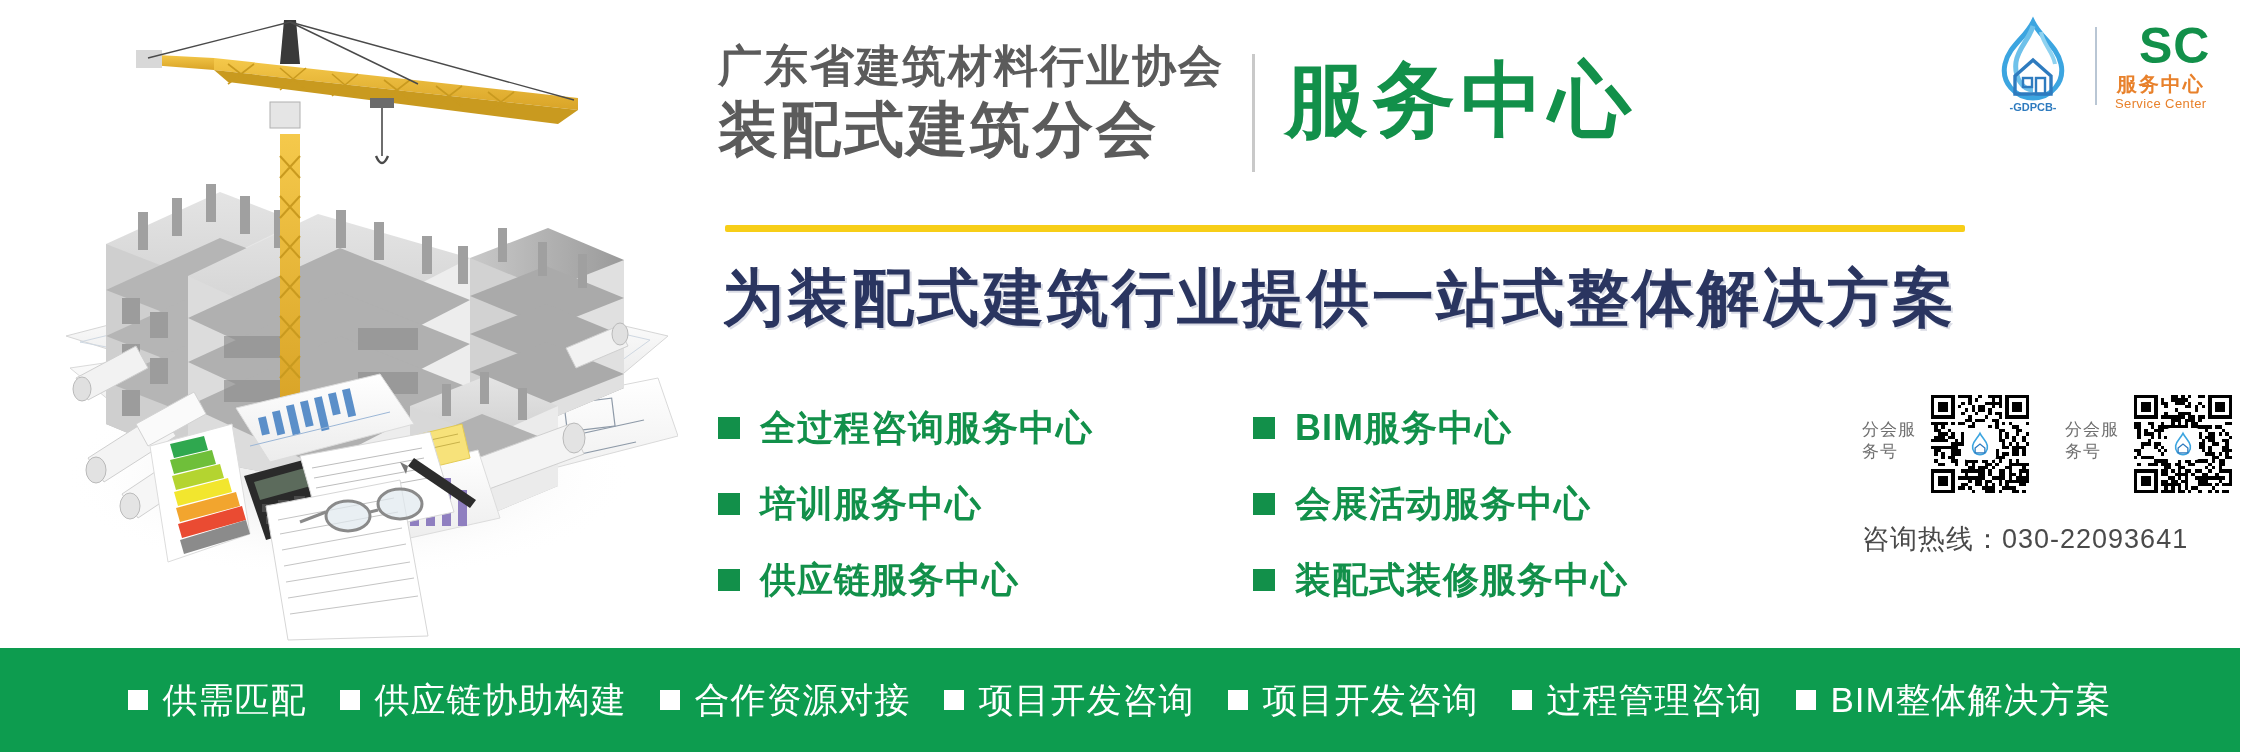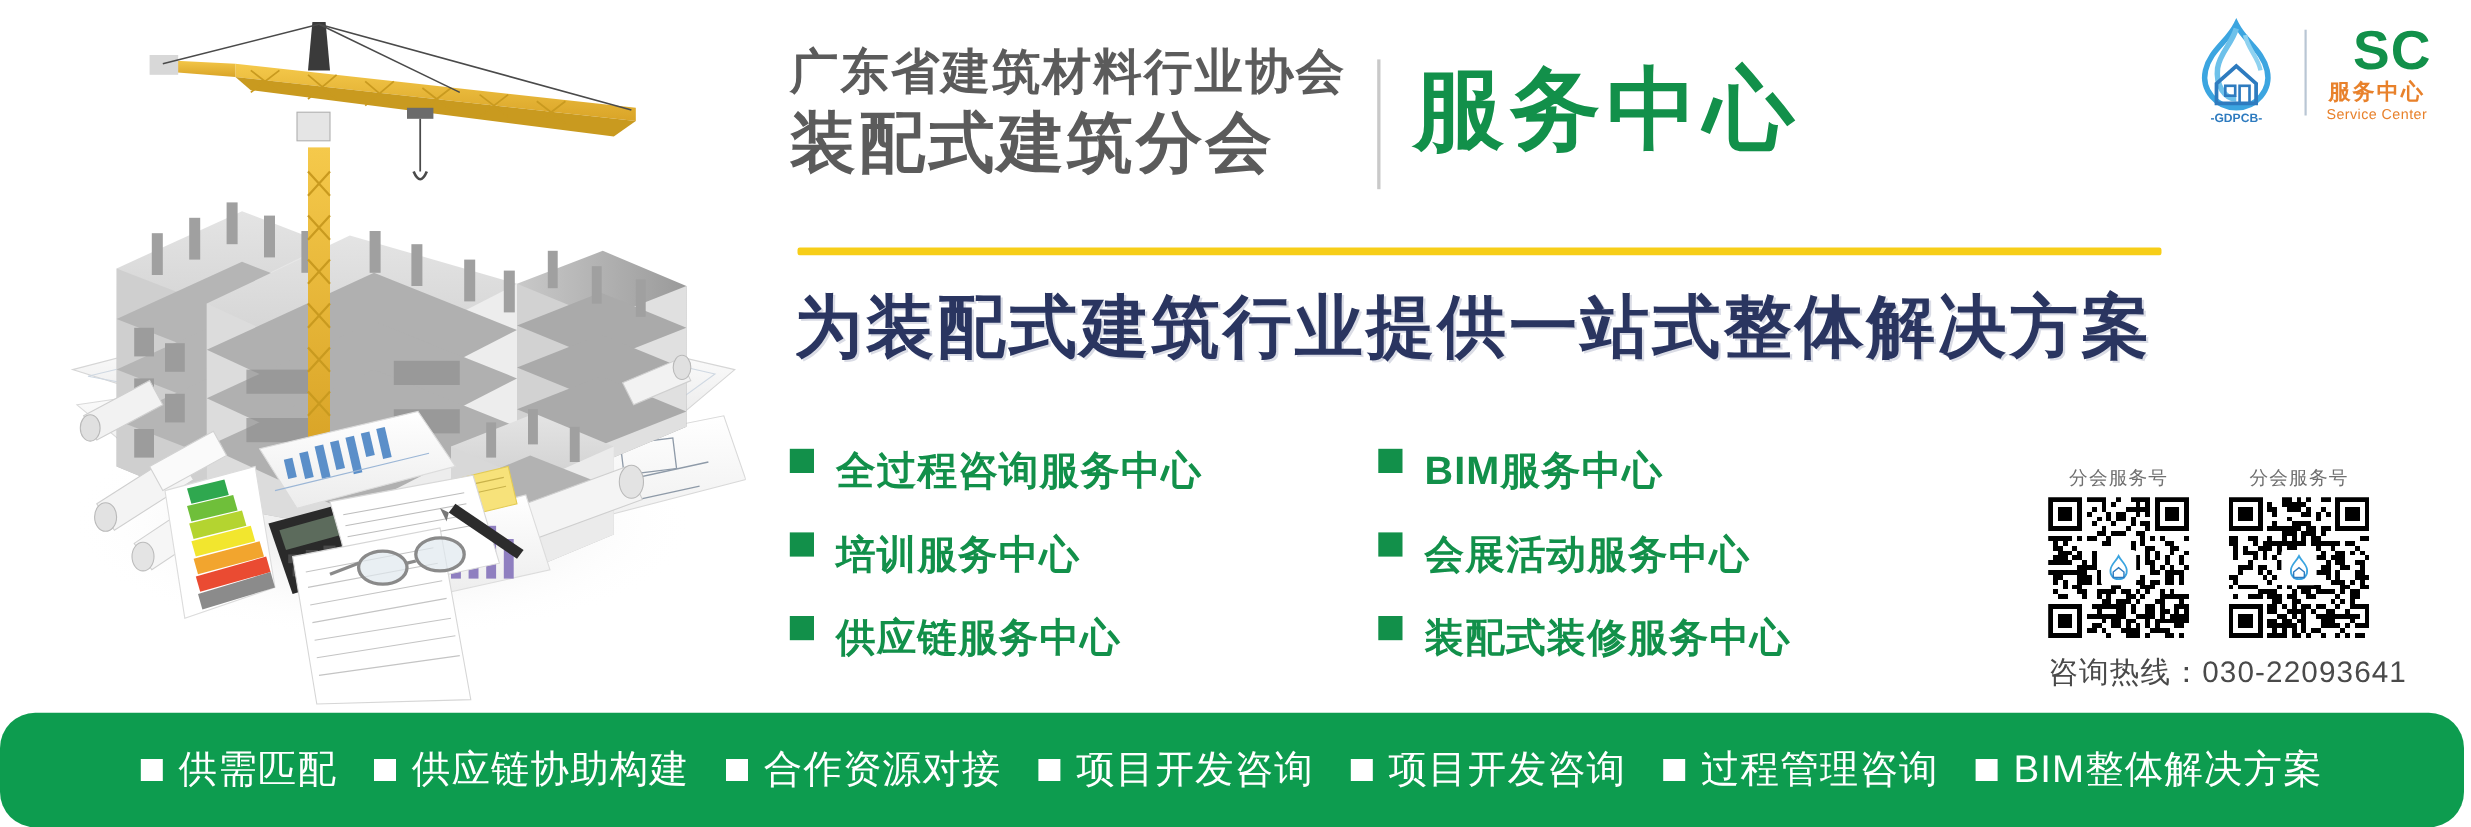--- a/index.html
+++ b/index.html
@@ -22,49 +22,49 @@
   .yellow-rule{position:absolute;left:725px;top:225px;width:1240px;height:7px;background:#F7CE18;border-radius:2px;}
 
   
   .tagline{position:absolute;left:722px;top:258px;width:1300px;font-size:62px;line-height:80px;font-weight:700;
            color:#2a3560;letter-spacing:3px;white-space:nowrap;
            text-shadow:2px 2px 0 rgba(150,155,180,.35);}
 
   
   .svc-lists{position:absolute;left:718px;top:408px;width:1110px;display:flex;gap:160px;}
   .svc-col{display:flex;flex-direction:column;gap:36px;}
-  .svc-item{display:flex;gap:20px;white-space:nowrap;}
+  .svc-item{display:flex;align-items:center;gap:20px;white-space:nowrap;}
   .svc-bullet{width:22px;height:22px;background:#12904a;flex:0 0 auto;}
   .svc-label{font-size:36px;line-height:40px;font-weight:700;color:#12904a;letter-spacing:1px;}
 
   
   .logo-wrap{position:absolute;left:1985px;top:14px;width:248px;height:104px;display:flex;align-items:center;}
   .logo-mark{width:96px;height:100px;position:relative;flex:0 0 auto;}
   .logo-mark svg{display:block;width:100%;height:100%;}
   .logo-sep{width:2px;height:78px;background:#b9c6d4;margin:0 14px;flex:0 0 auto;}
   .logo-right{display:flex;flex-direction:column;align-items:center;justify-content:center;}
   .logo-sc{font-size:50px;line-height:48px;font-weight:700;color:#12904a;letter-spacing:1px;margin-left:28px;}
   .logo-cn{font-size:20px;line-height:23px;font-weight:700;color:#E8812B;letter-spacing:2px;margin-top:3px;}
   .logo-en{font-size:13px;line-height:15px;color:#E8812B;letter-spacing:.4px;}
 
   
   .qr-block{position:absolute;left:1862px;top:380px;width:370px;}
   .qr-row{display:flex;gap:36px;justify-content:flex-start;}
-  .qr-cell{display:flex;flex-direction:column;align-items:center;margin-top:44px;}
+  .qr-cell{display:flex;flex-direction:row;align-items:center;}
   .qr-caption{font-size:17px;line-height:22px;color:#6f6f6f;margin-bottom:6px;letter-spacing:1px;}
   .qr-code{width:128px;height:128px;position:relative;background:#fff;}
   .qr-code svg{display:block;width:100%;height:100%;}
   .qr-logo{position:absolute;left:50%;top:50%;transform:translate(-50%,-50%);
            width:32px;height:32px;background:#fff;border-radius:3px;display:flex;align-items:center;justify-content:center;}
   .qr-logo svg{width:26px;height:26px;}
   .hotline{margin-top:14px;font-size:27px;line-height:34px;color:#4a4a4a;letter-spacing:1px;white-space:nowrap;}
 
   
   .bottom-bar{position:absolute;left:0;top:648px;width:2240px;height:104px;background:#0D9C4F;
-              display:flex;align-items:center;justify-content:center;gap:0;border-radius:32px;}
+              display:flex;align-items:center;justify-content:center;gap:0;}
   .bar-inner{display:flex;align-items:center;gap:34px;}
   .bar-item{display:flex;align-items:center;gap:14px;white-space:nowrap;}
   .bar-bullet{width:20px;height:20px;background:#ffffff;flex:0 0 auto;}
   .bar-label{font-size:35px;line-height:40px;color:#ffffff;letter-spacing:1px;font-weight:400;}
 </style>
 </head>
 <body>
 
 <div class="banner">
 

